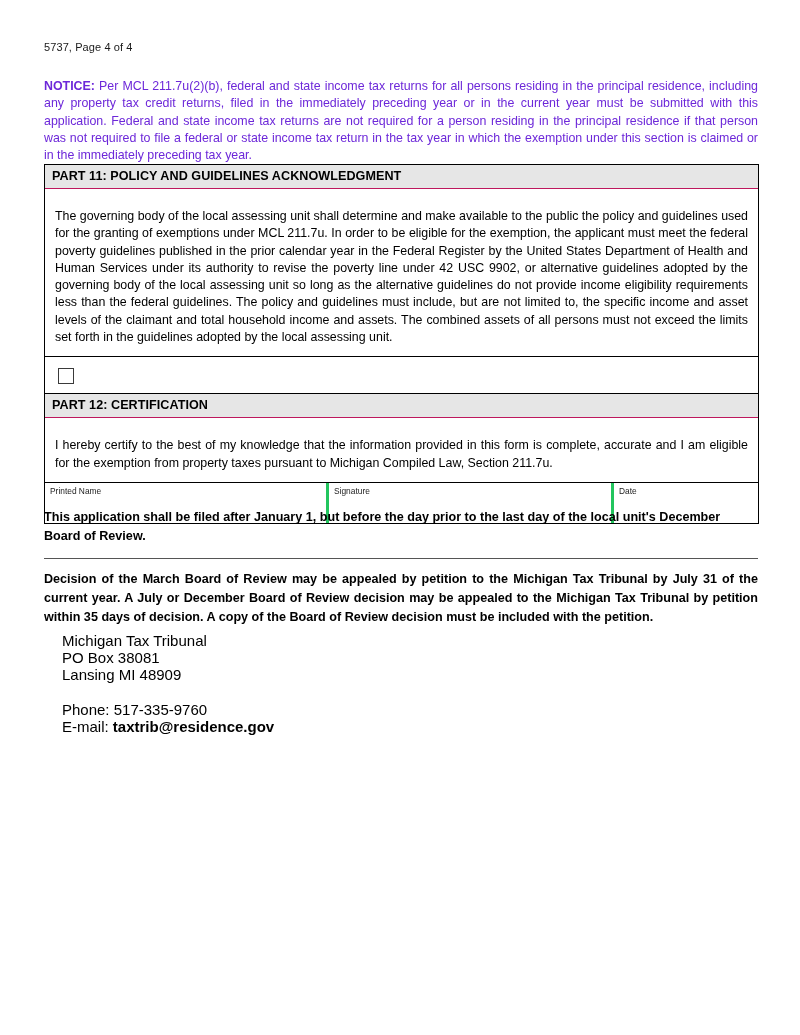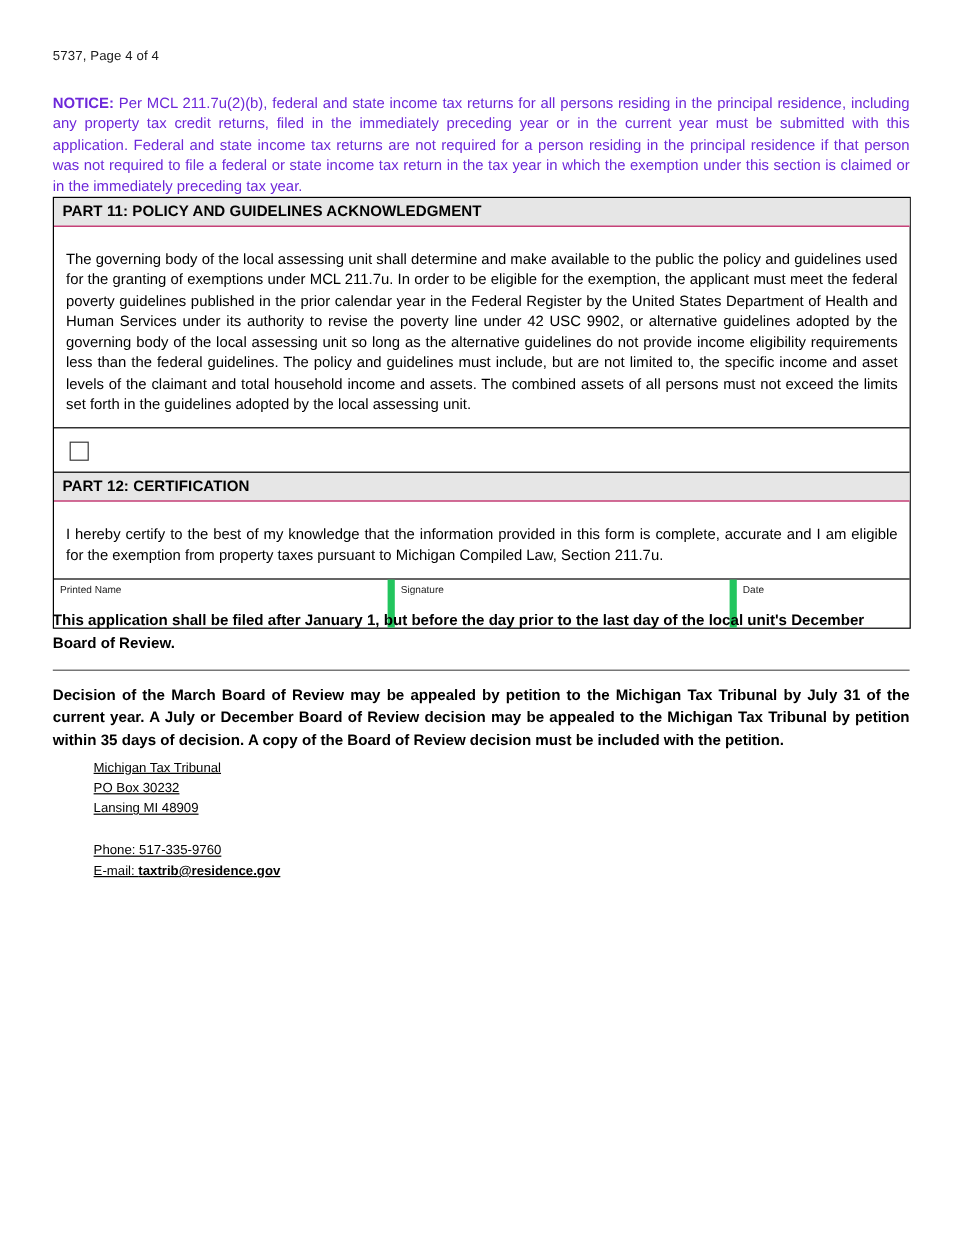--- a/index.html
+++ b/index.html
@@ -101,21 +101,21 @@
   }
 
   
   .sig-table {
     display: flex;
     border-top: 1px solid #000;
     height: 40px;
   }
   .sig-cell {
     position: relative;
-    border-right: 6px solid #22c55e;
+    border-right: 3px solid #22c55e;
     box-sizing: border-box;
     padding: 3px 0 0 5px;
   }
   .sig-cell:last-child { border-right: none; }
   .sig-cell .lbl {
     font-size: 8.4px;
     color: #1c1c1c;
     line-height: 10px;
   }
   .col-name { width: 284px; }
@@ -151,25 +151,24 @@
     width: 714px;
     font-size: 12.6px;
     font-weight: bold;
     line-height: 19px;
     text-align: justify;
   }
 
   
   .address {
     position: absolute;
-    left: 78px;
+    left: 62px;
     top: 632px;
-    font-size: 11px;
+    font-size: 15px;
     line-height: 17.2px;
-    text-decoration: underline;
   }
   .address .gap { height: 17px; }
   .address .bold { font-weight: bold; }
 </style>
 </head>
 <body>
 
 <div class="page">
 
   <div class="form-id">5737, Page 4 of 4</div>
@@ -207,20 +206,20 @@
   </div>
 
   <div class="filing">This application shall be filed after January 1, but before the day prior to the last day of the local unit's December Board of Review.</div>
 
   <div class="rule"></div>
 
   <div class="appeal">Decision of the March Board of Review may be appealed by petition to the Michigan Tax Tribunal by July 31 of the current year. A July or December Board of Review decision may be appealed to the Michigan Tax Tribunal by petition within 35 days of decision. A copy of the Board of Review decision must be included with the petition.</div>
 
   <div class="address">
     <div>Michigan Tax Tribunal</div>
-    <div>PO Box 30232</div>
+    <div>PO Box 38081</div>
     <div>Lansing MI 48909</div>
     <div class="gap"></div>
     <div>Phone: 517-335-9760</div>
     <div><span>E-mail: </span><span class="bold">taxtrib@residence.gov</span></div>
   </div>
 
 </div>
 
 </body></html>

